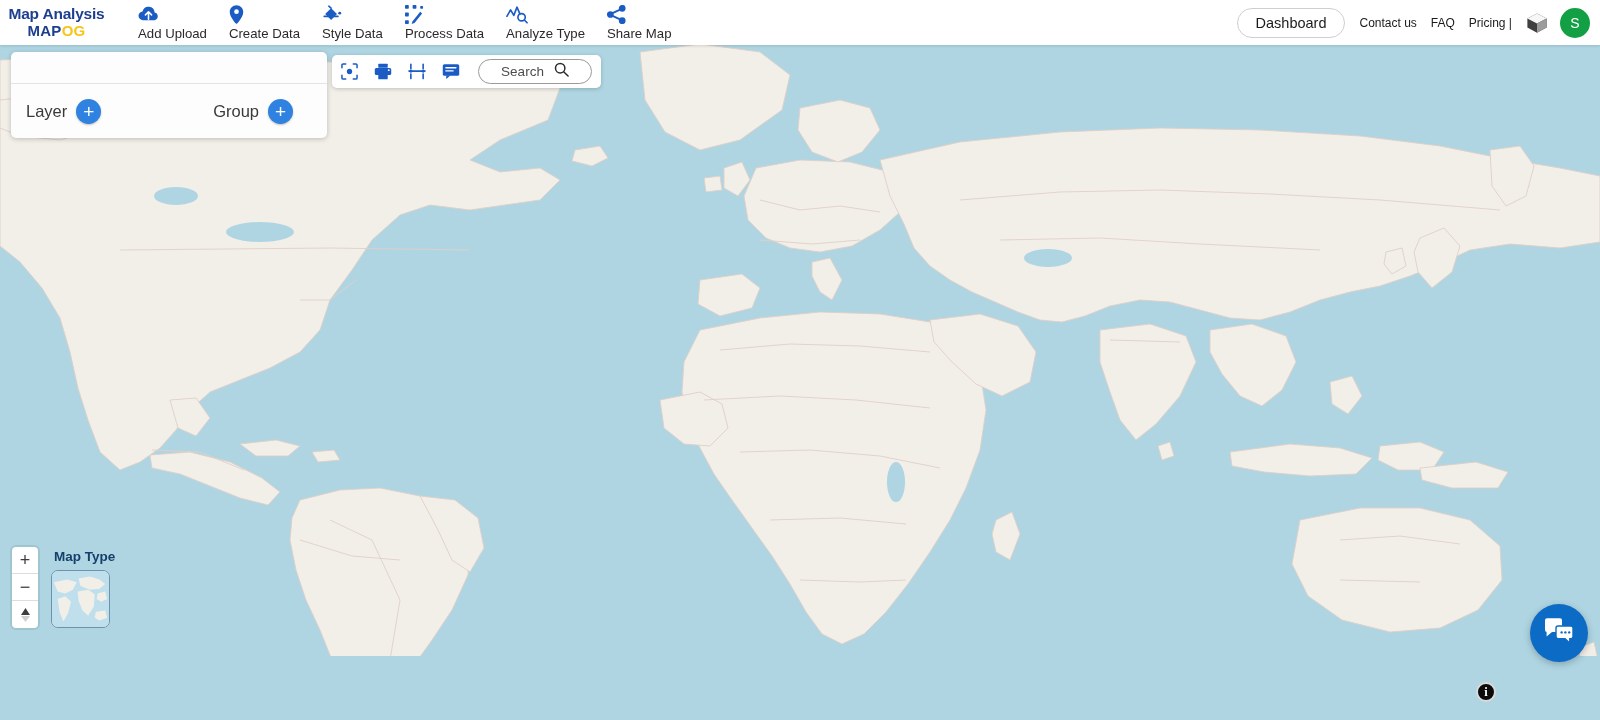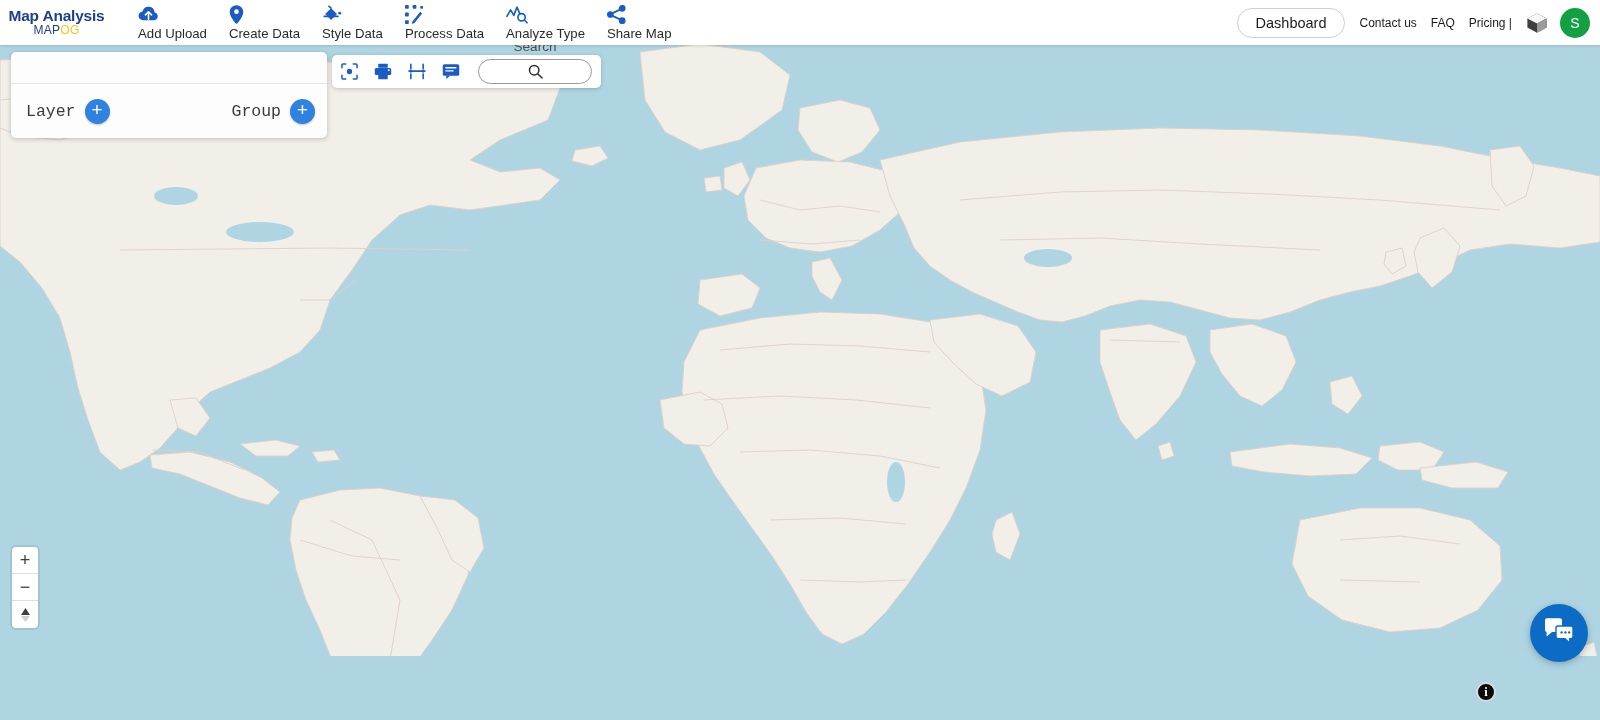--- a/index.html
+++ b/index.html
@@ -34,21 +34,21 @@
   .brand {
     width: 105px; padding-left: 8px;
     display: flex; flex-direction: column; align-items: center;
     line-height: 1.05; cursor: pointer;
   }
   .brand-title {
     font-size: 15.5px; font-weight: bold; color: #1d3f8f;
     letter-spacing: -0.2px; white-space: nowrap;
   }
   .brand-sub {
-    font-size: 12px; font-weight: normal; color: #1d3f8f;
+    font-size: 15px; font-weight: bold; color: #1d3f8f;
     letter-spacing: 0.3px;
   }
   .brand-sub .og { color: #f5c518; }
 
   .nav-items { display: flex; align-items: center; margin-left: 22px; }
   .nav-item {
     display: flex; flex-direction: column; 
     justify-content: center;
     padding: 0 11px; cursor: pointer; gap: 2px;
   }
@@ -86,22 +86,21 @@
     background: #fdfdfd;
     border-radius: 5px;
     box-shadow: 0 1px 5px rgba(0,0,0,0.22);
     z-index: 30;
   }
   .layer-panel-head {
     height: 32px; border-bottom: 1px solid #e4e4e4;
   }
   .layer-panel-body {
     height: 54px; display: flex; align-items: center;
-    padding: 0 12px 0 15px;
-    font-family: Liberation Mono, monospace;
+    padding: 0 34px 0 15px;
   }
   .lp-group { display: flex; align-items: center; gap: 9px; }
   .lp-group.right { margin-left: auto; }
   .lp-label { font-size: 16.5px; color: #3a3a3a; }
   .plus-btn {
     width: 25px; height: 25px; border-radius: 50%;
     background: #2f82e0; color: #fff;
     display: flex; align-items: center; justify-content: center;
     font-size: 19px; line-height: 1; cursor: pointer;
     box-shadow: 0 1px 2px rgba(0,0,0,0.25);
@@ -112,25 +111,25 @@
   .map-toolbar {
     position: absolute; top: 55px; left: 332px;
     height: 33px; background: #fff; border-radius: 5px;
     display: flex; align-items: center; padding: 0 9px;
     gap: 16px;
     box-shadow: 0 1px 4px rgba(0,0,0,0.2);
     z-index: 30;
   }
   .tool-icon { cursor: pointer; display: flex; align-items: center; }
   .search-pill {
-    display: flex; align-items: center; justify-content: flex-end;
+    display: flex; align-items: center; justify-content: center;
     gap: 10px;
     border: 1px solid #9a9a9a; border-radius: 16px;
     height: 25px; width: 114px; margin-left: 2px;
-    cursor: text; background: #fff; flex-direction: column;
+    cursor: text; background: #fff;
   }
   .search-pill .stext { font-size: 13.5px; color: #4d4d4d; }
 
   
   .zoom-ctrl {
     position: absolute; left: 12px; top: 547px;
     width: 26px; background: #fff; border-radius: 4px;
     box-shadow: 0 0 0 2px rgba(0,0,0,0.08);
     overflow: hidden; z-index: 30;
   }
@@ -481,20 +480,34 @@
     <div class="zoom-btn">+</div>
     <div class="zoom-btn">−</div>
     <div class="zoom-btn">
       <svg width="13" height="18" viewBox="0 0 13 18">
         <path d="M6.5 2 L11 9 L2 9 Z" fill="#3d3d3d"></path>
         <path d="M6.5 16 L11 10 L2 10 Z" fill="#cfcfcf"></path>
       </svg>
     </div>
   </div>
 
+  <div class="maptype">
+    <div class="maptype-label">Map Type</div>
+    <div class="maptype-thumb">
+      <svg viewBox="0 0 60 60" preserveAspectRatio="none">
+        <rect width="60" height="60" fill="#bfdfec"></rect>
+        <path d="M2,12 L16,9 L26,12 L22,20 L14,24 L6,22 Z" fill="#f2efe9"></path>
+        <path d="M6,30 L14,27 L20,33 L17,45 L12,54 L8,44 Z" fill="#f2efe9"></path>
+        <path d="M28,8 L40,6 L50,9 L56,14 L50,19 L40,20 L30,16 Z" fill="#f2efe9"></path>
+        <path d="M27,22 L38,20 L45,25 L44,38 L38,48 L32,42 L28,32 Z" fill="#f2efe9"></path>
+        <path d="M46,44 L56,42 L58,50 L50,53 L45,50 Z" fill="#f2efe9"></path>
+        <path d="M48,24 L56,22 L58,30 L52,33 L47,30 Z" fill="#f2efe9"></path>
+      </svg>
+    </div>
+  </div>
 
 
   <div class="chat-fab">
     <span>
       <svg width="32" height="28" viewBox="0 0 32 28">
         <path d="M2 3.2 A2 2 0 014 1.2 H17 A2 2 0 0119 3.2 V13 A2 2 0 0117 15 H9 L3.6 19.6 V15 H4 A2 2 0 012 13 Z" fill="#fff"></path>
         <path d="M13 11 A2 2 0 0115 9 H28 A2 2 0 0130 11 V19.6 A2 2 0 0128 21.6 H26.8 V26 L22 21.6 H15 A2 2 0 0113 19.6 Z" fill="#fff" stroke="#0c6bc4" stroke-width="1.4"></path>
         <circle cx="18.6" cy="15.4" r="1.2" fill="#0c6bc4"></circle>
         <circle cx="22.4" cy="15.4" r="1.2" fill="#0c6bc4"></circle>
         <circle cx="26.2" cy="15.4" r="1.2" fill="#0c6bc4"></circle>

